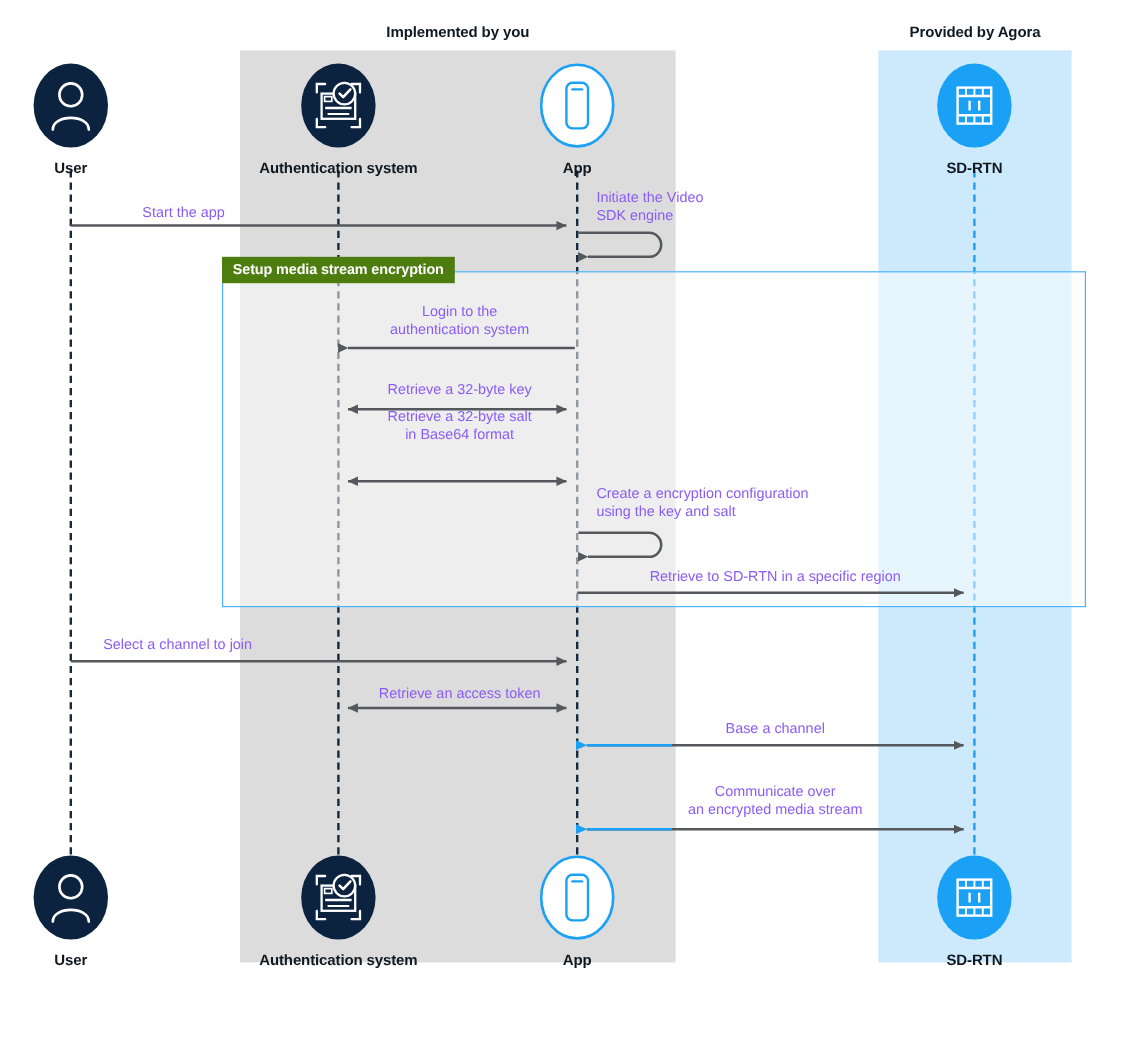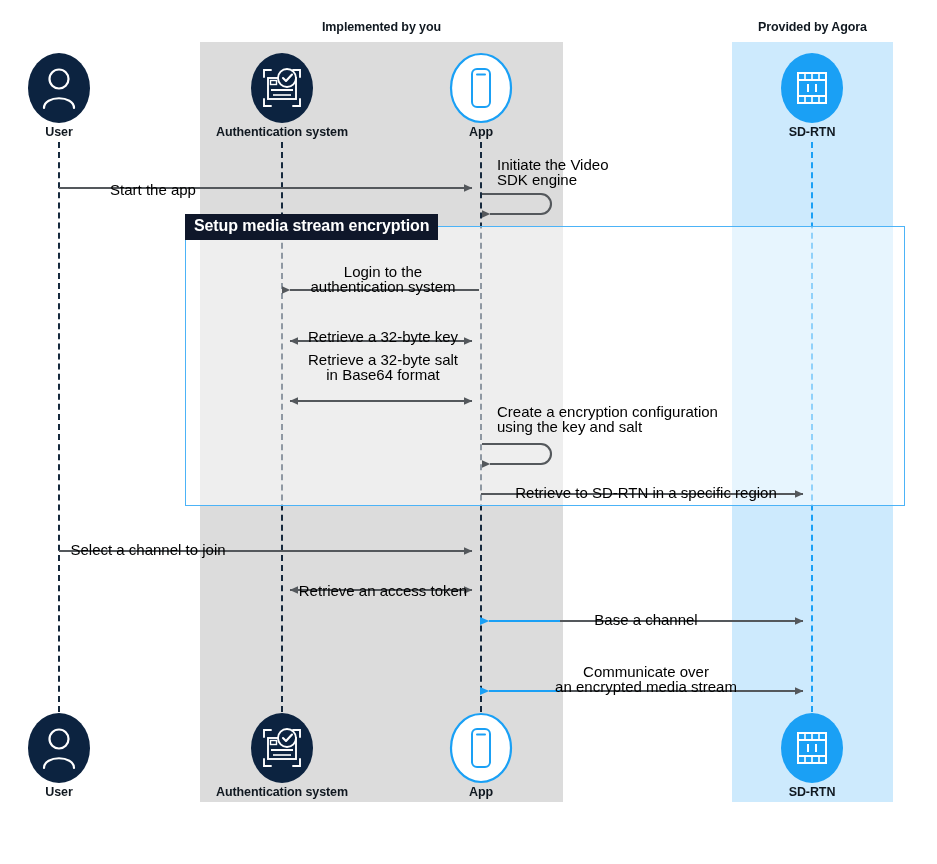--- a/index.html
+++ b/index.html
@@ -18,47 +18,47 @@
   .band-title{
     position:absolute;font-size:12.5px;font-weight:bold;color:#101820;
     text-align:center;white-space:nowrap;letter-spacing:-0.1px;
   }
 
   
   .actor{position:absolute;text-align:center;}
   .actor-icon{position:relative;width:66px;height:72px;margin:0 auto;}
   .actor-label{
     font-size:12.5px;font-weight:bold;color:#101820;
-    margin-top:1px;white-space:nowrap;letter-spacing:-0.1px;
+    margin-top:9px;white-space:nowrap;letter-spacing:-0.1px;
   }
 
   
   .lifeline{
     position:absolute;width:0;border-left:2px dashed #16293d;
   }
   .lifeline-blue{border-left-color:#1aa0f5;}
 
   
   .fragment{
     position:absolute;border:1.6px solid #4cb3f7;
     background:rgba(255,255,255,0.52);
     box-sizing:border-box;
   }
   .fragment-label{
-    position:absolute;background:#0f172a;color:#ffffff;
-    font-size:16px;font-weight:bold;letter-spacing:-0.1px;
+    position:absolute;background:#4d7c0f;color:#ffffff;
+    font-size:12px;font-weight:bold;letter-spacing:-0.1px;
     padding:4px 9px 5px 9px;white-space:nowrap;line-height:1.05;
   }
 
   
   .msg-text{
-    position:absolute;font-size:15px;color:#000000;
+    position:absolute;font-size:12px;color:#8b5cf6;
     line-height:15px;white-space:pre-line;
   }
-  .msg-text.center{text-align:center;transform:translateX(-50%);margin-top:12px;}
+  .msg-text.center{text-align:center;transform:translateX(-50%);}
   .msg-text.left{text-align:left;}
 
   svg.overlay{position:absolute;left:0;top:0;width:937px;height:864px;overflow:visible;}
 </style>
 </head>
 <body>
 
 <div id="canvas">
 
   <div class="band band-gray" style="left:200px;top:42px;width:363px;height:760px;"></div>

